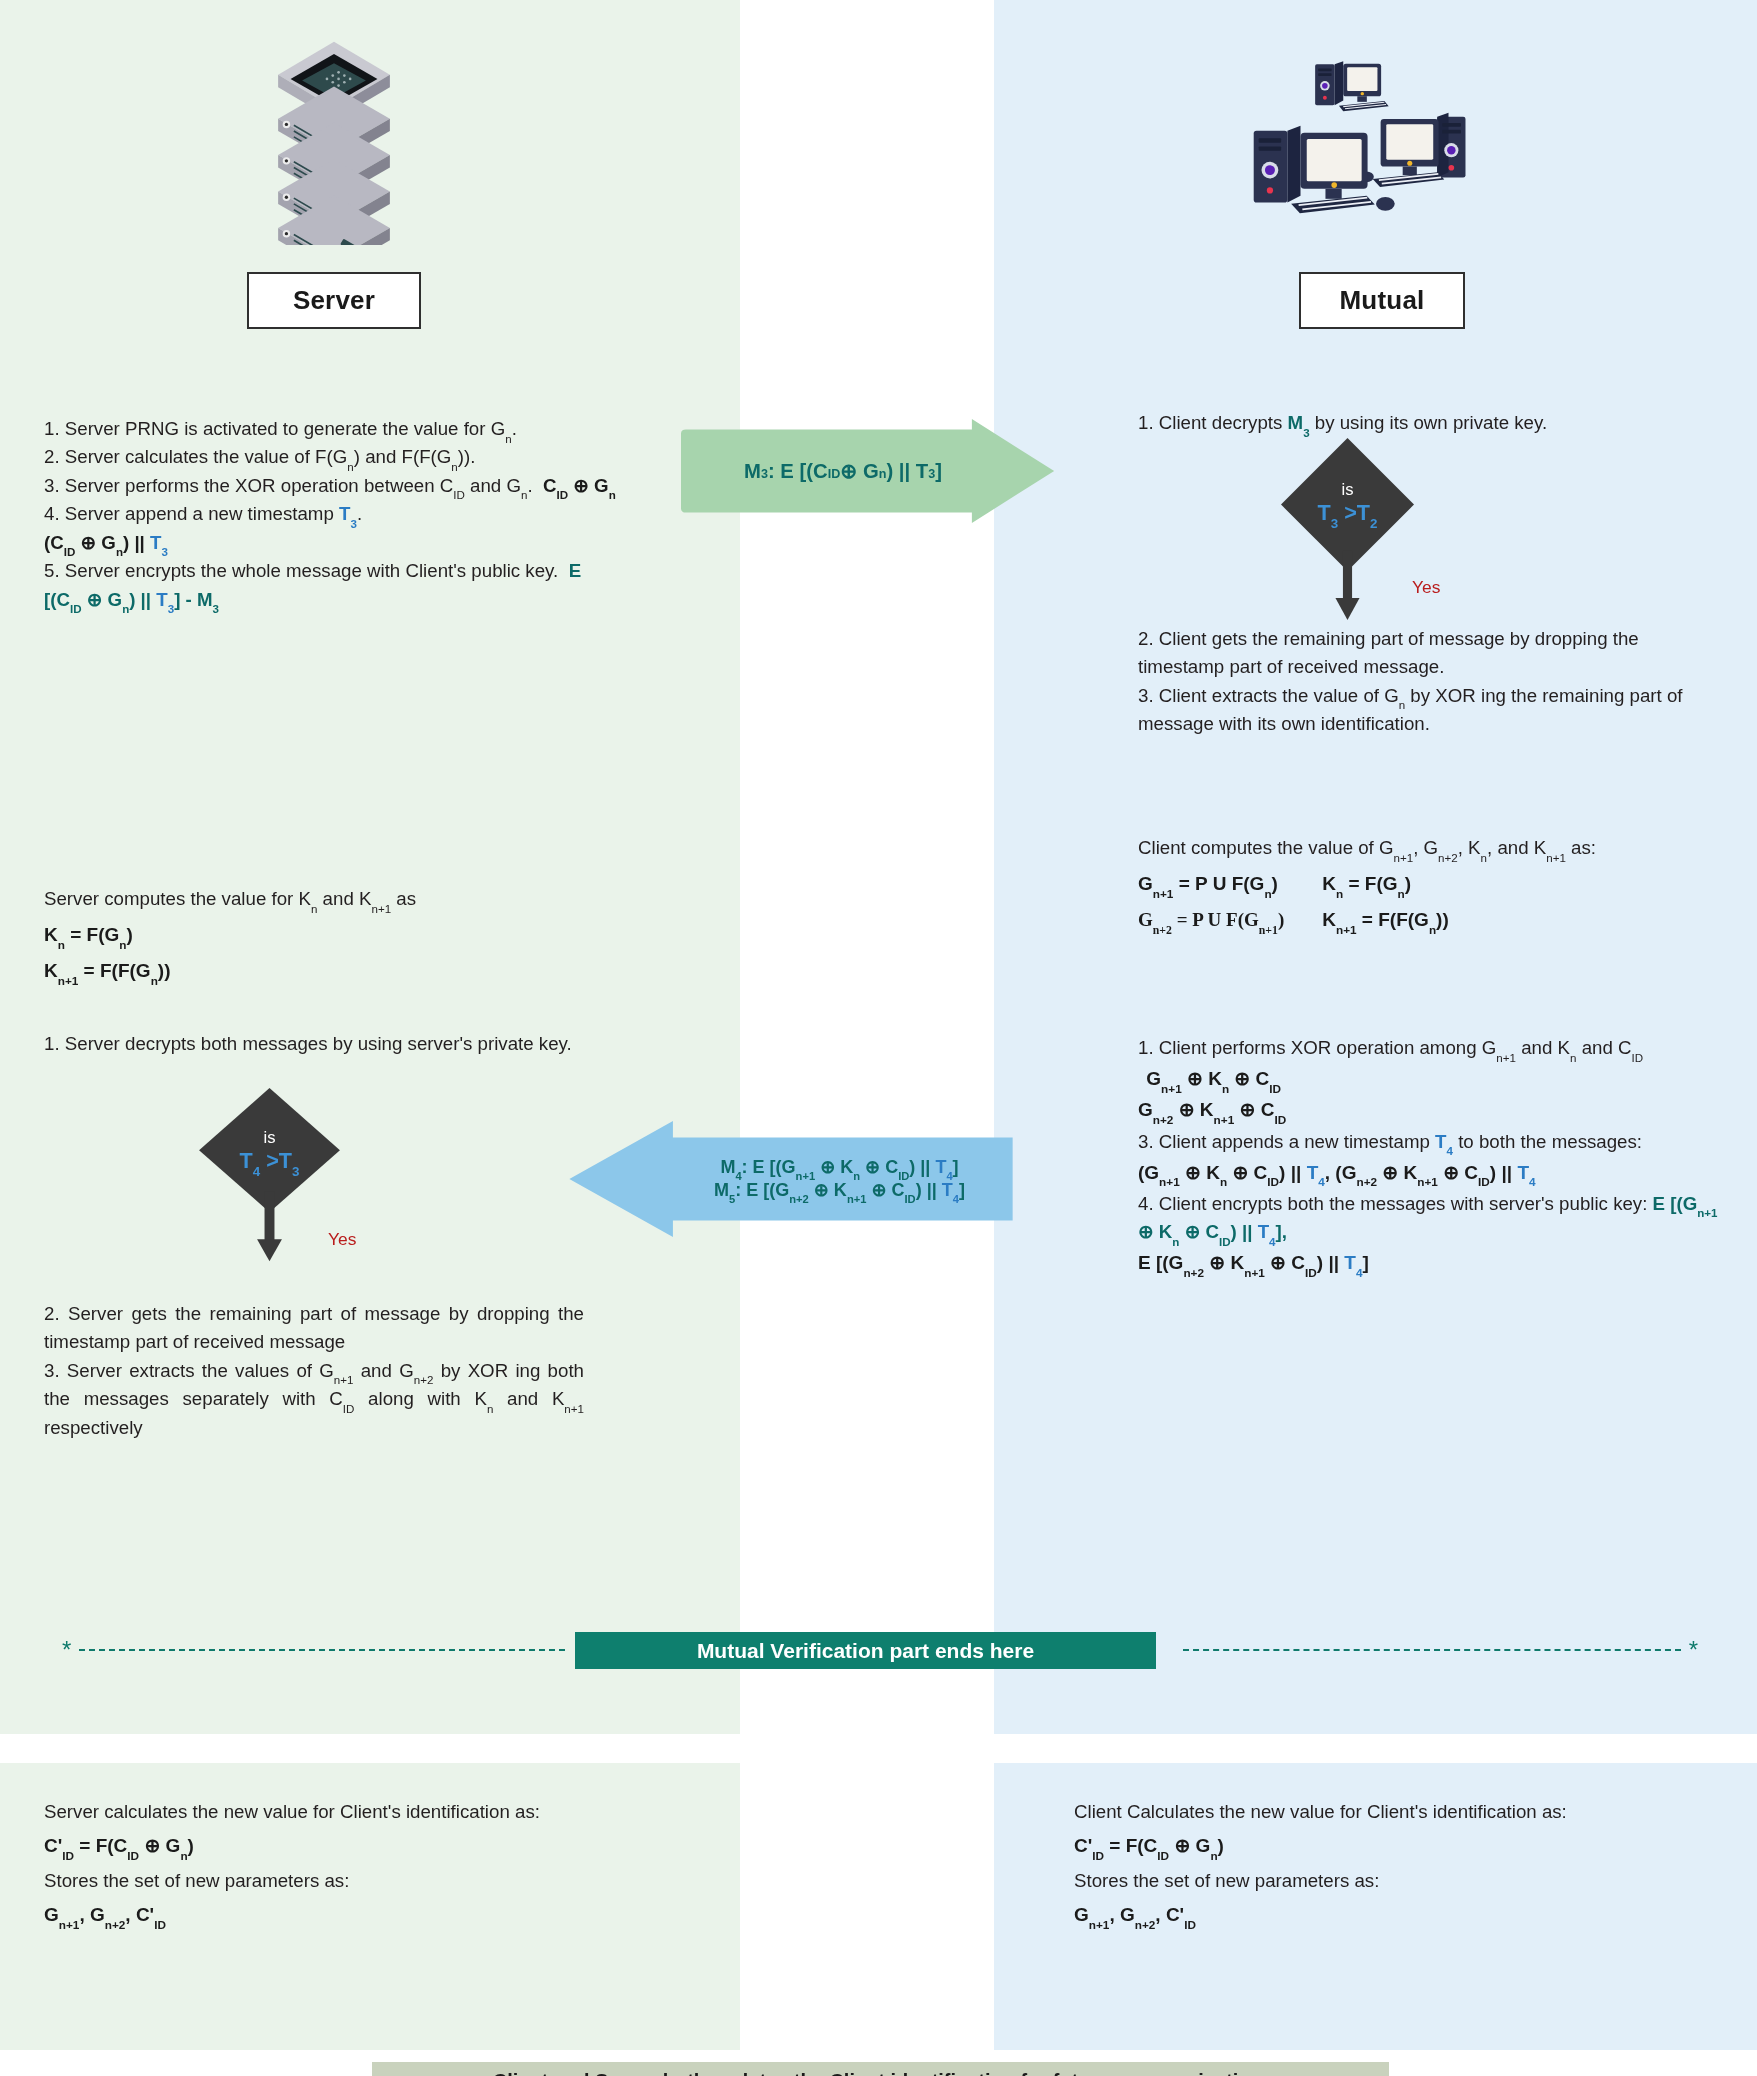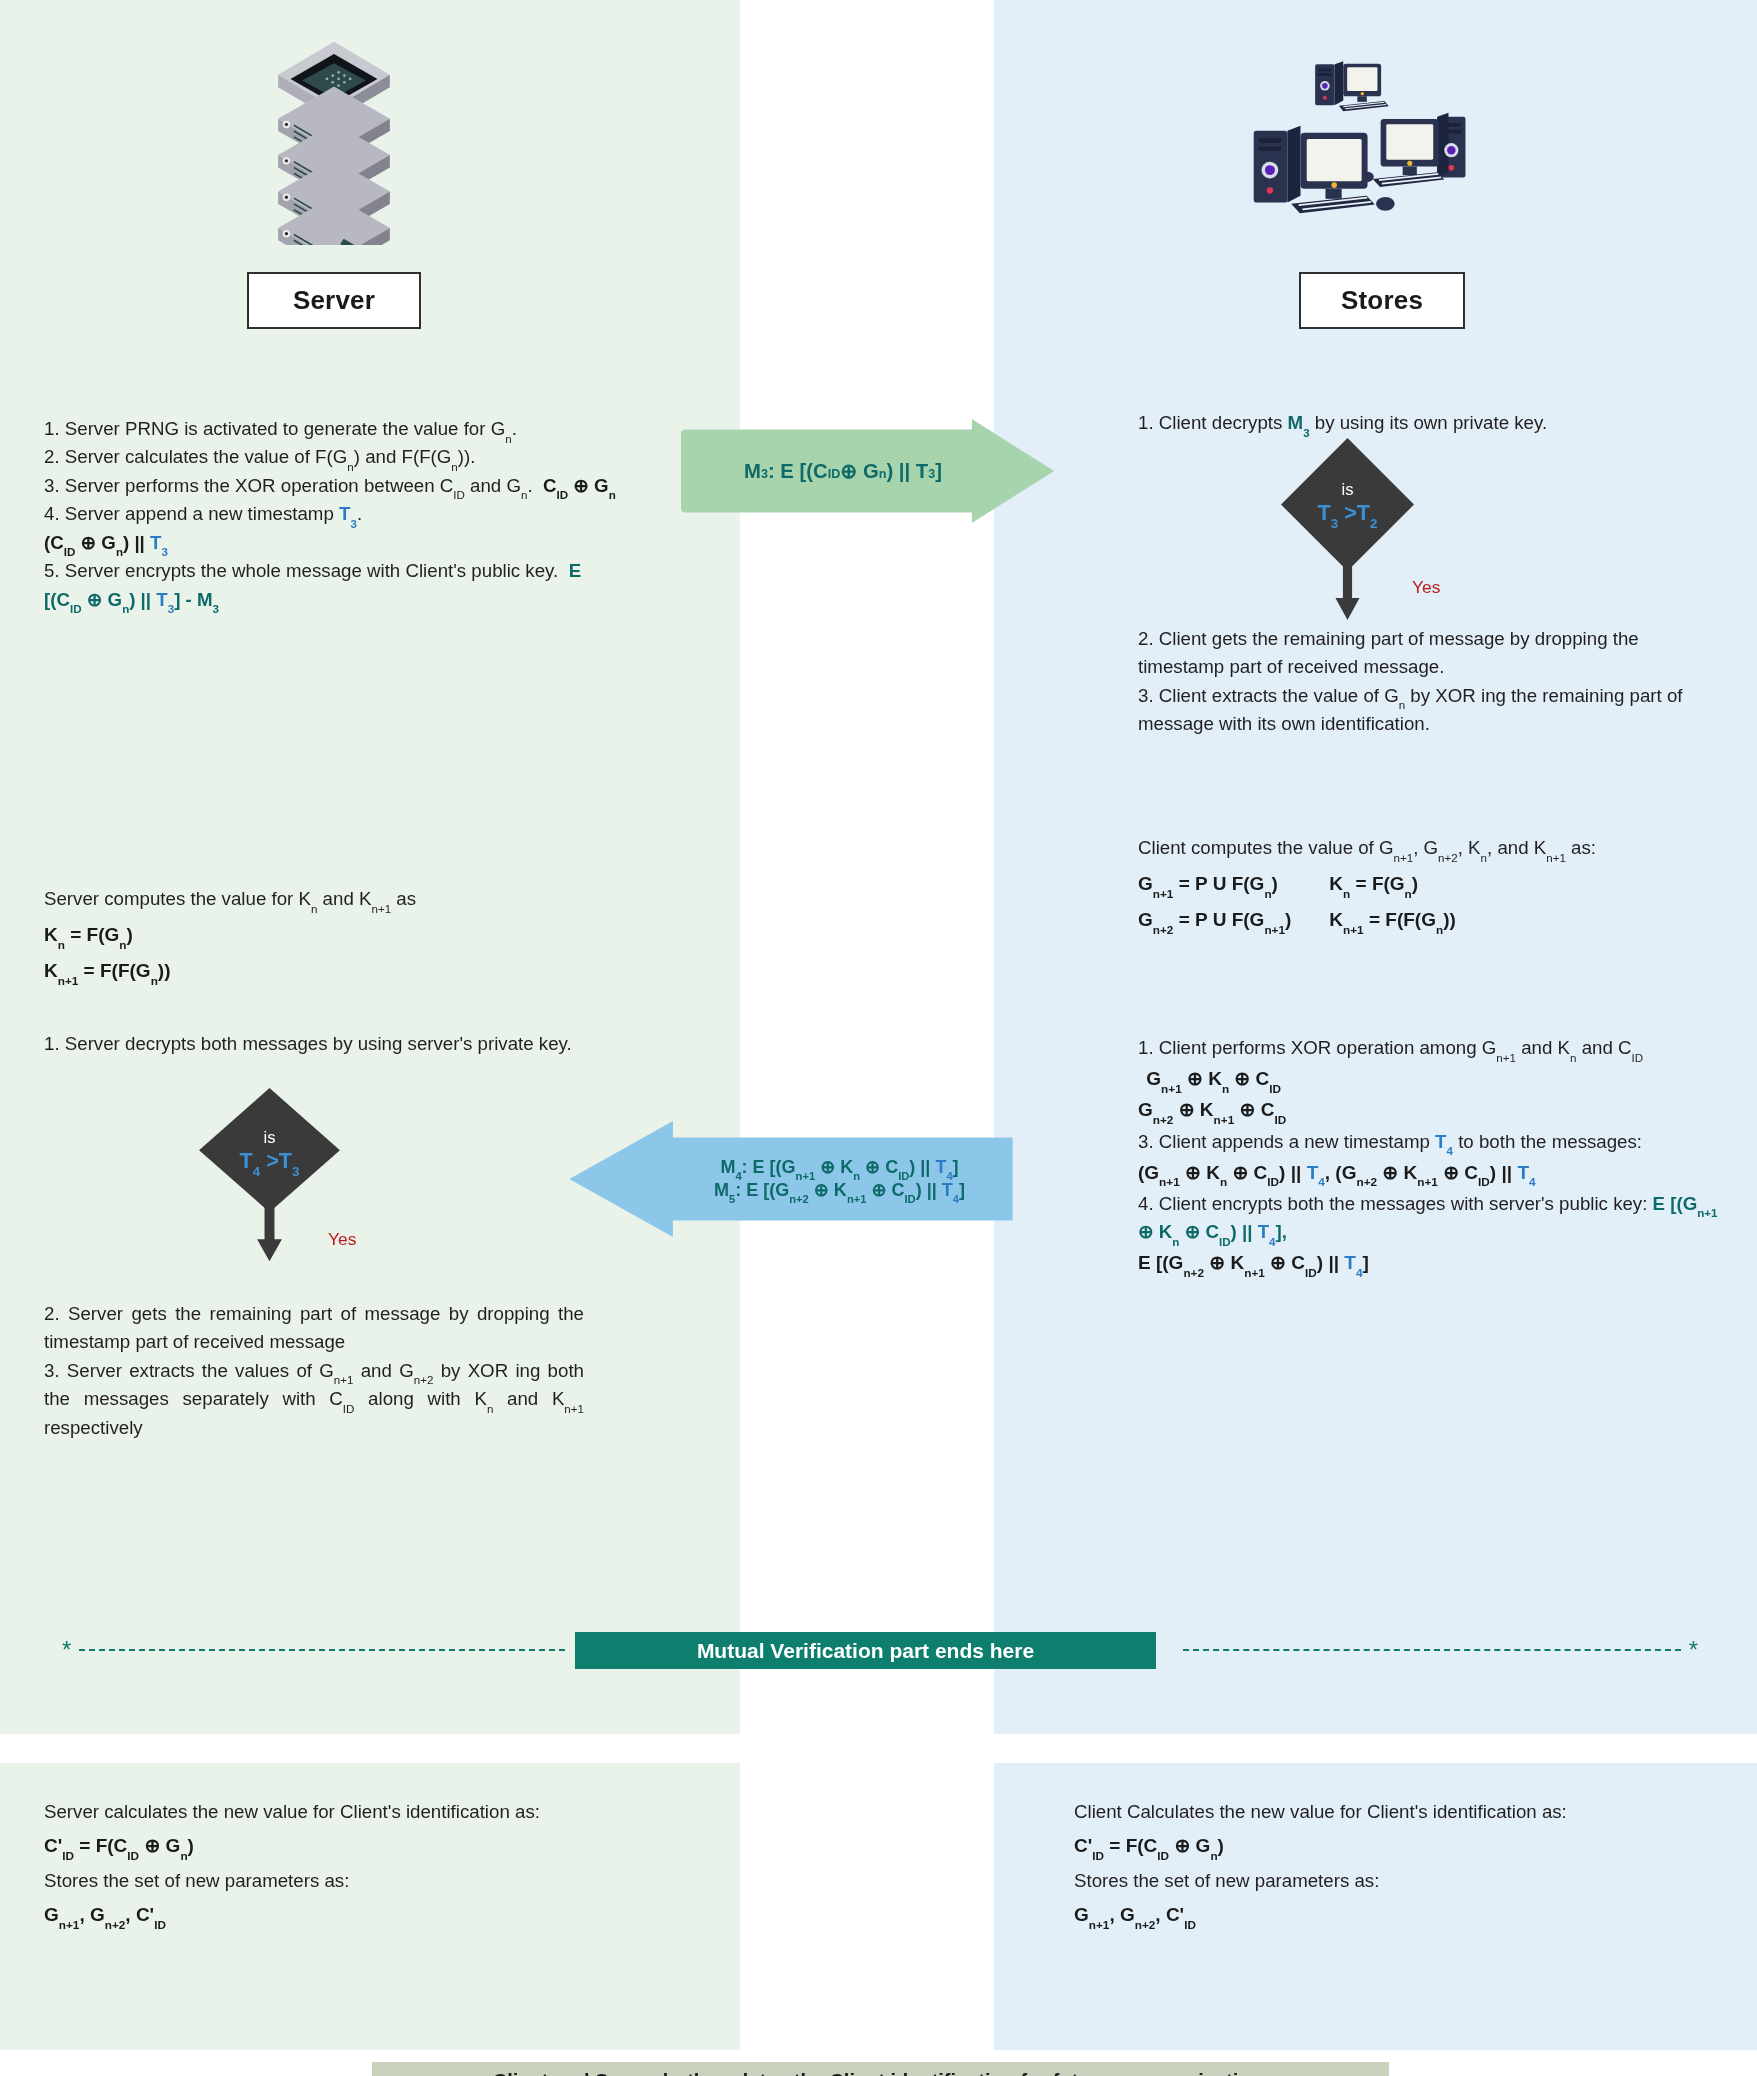--- a/index.html
+++ b/index.html
@@ -276,21 +276,21 @@
       </g>
       <ellipse cx="432" cy="248" rx="30" ry="22" fill="#2b3250"></ellipse>
     </g>
   </svg>
 </div>
 
 <div class="role-box" id="server-role-box">
   <span>Server</span>
 </div>
 <div class="role-box" id="client-role-box">
-  <span>Stores</span>
+  <span>Mutual</span>
 </div>
 
 <div class="txt" id="server-step-1">
   <div>1. Server PRNG is activated to generate the value for G<sub>n</sub>.</div>
   <div>2. Server calculates the value of F(G<sub>n</sub>) and F(F(G<sub>n</sub>)).</div>
   <div>3. Server performs the XOR operation between C<sub>ID</sub> and G<sub>n</sub>. &nbsp;<span class="blk">C<sub>ID</sub> ⊕ G<sub>n</sub></span></div>
   <div>4. Server append a new timestamp <span class="t3">T<sub>3</sub></span>.<br><span class="blk">(C<sub>ID</sub> ⊕ G<sub>n</sub>) ||</span> <span class="t3">T<sub>3</sub></span></div>
   <div>5. Server encrypts the whole message with Client's public key. &nbsp;<span class="tealb">E [(C<sub>ID</sub> ⊕ G<sub>n</sub>) ||</span> <span class="t3">T<sub>3</sub></span><span class="tealb">]</span> <span class="tealb">- M<sub>3</sub></span></div>
 </div>
 
@@ -365,21 +365,21 @@
 <div class="txt" id="client-step-2">
   <div>2. Client gets the remaining part of message by dropping the timestamp part of received message.</div>
   <div>3. Client extracts the value of G<sub>n</sub> by XOR ing the remaining part of message with its own identification.</div>
 </div>
 
 <div class="txt" id="client-gn-block">
   <div>Client computes the value of G<sub>n+1</sub>, G<sub>n+2</sub>, K<sub>n</sub>, and K<sub>n+1</sub> as:</div>
   <div class="two-col" style="margin-top:7.5px;">
     <div>
       <div class="formula">G<sub>n+1</sub> = P U F(G<sub>n</sub>)</div>
-      <div class="formula" style="margin-top:7.5px;">G<sub>n+2</sub> = P U F(G<sub>n+1</sub>)</div>
+      <div class="formula" style="margin-top:7.5px;font-family:Liberation Serif, serif;">G<sub>n+2</sub> = P U F(G<sub>n+1</sub>)</div>
     </div>
     <div>
       <div class="formula">K<sub>n</sub> = F(G<sub>n</sub>)</div>
       <div class="formula" style="margin-top:7.5px;">K<sub>n+1</sub> = F(F(G<sub>n</sub>))</div>
     </div>
   </div>
 </div>
 
 <div class="txt" id="client-steps-lower">
   <div>1. Client performs XOR operation among G<sub>n+1</sub> and K<sub>n</sub> and C<sub>ID</sub></div>

